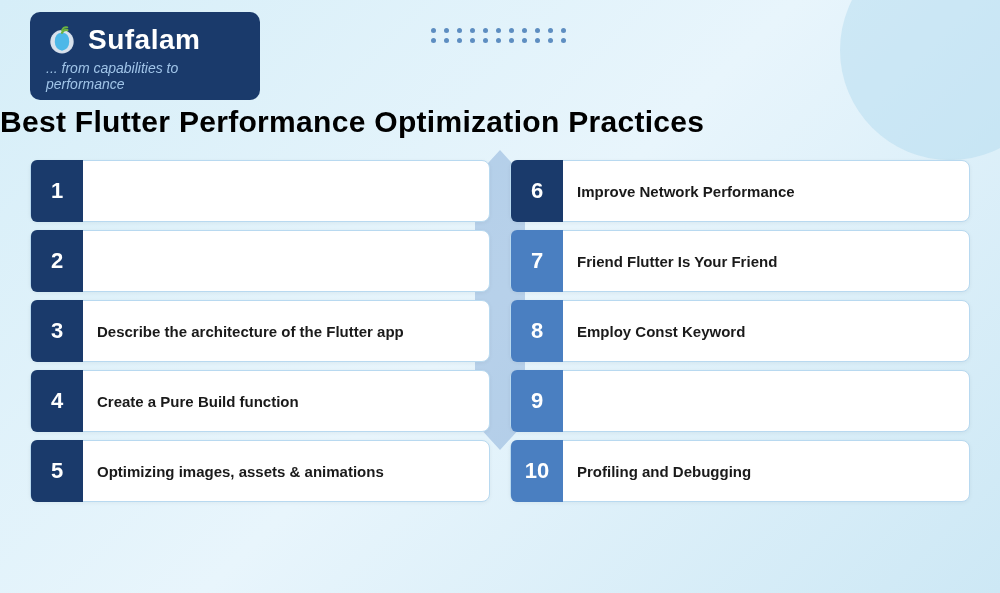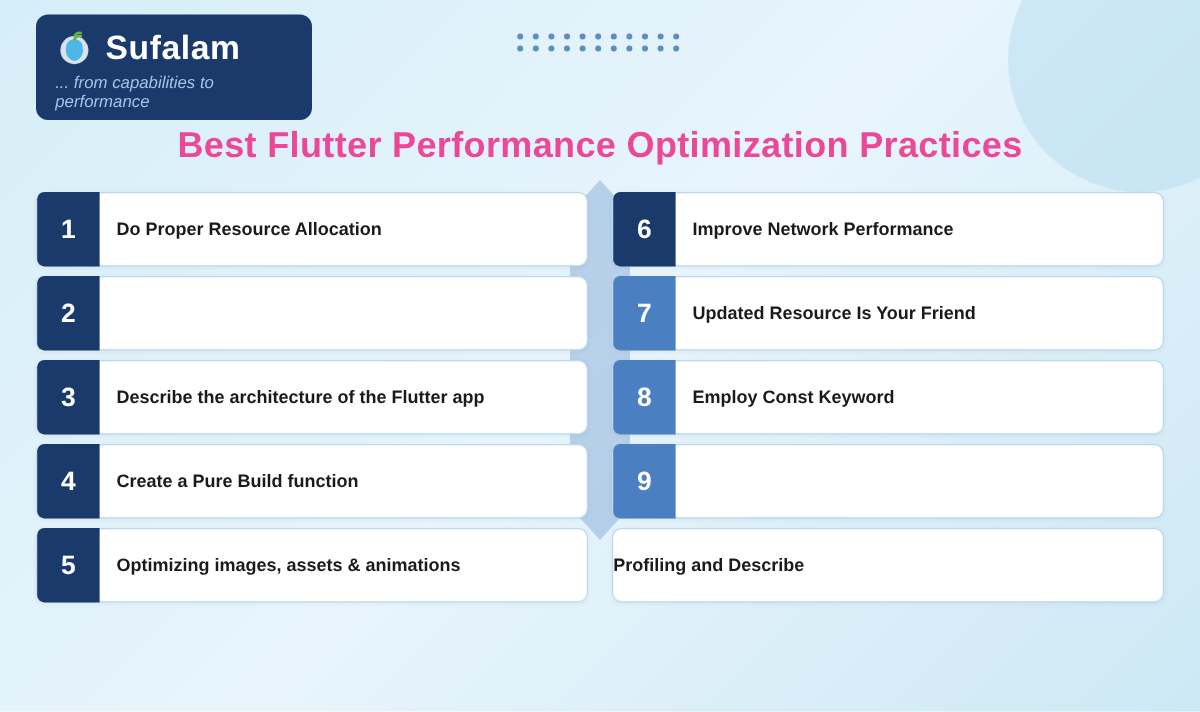--- a/index.html
+++ b/index.html
@@ -82,24 +82,23 @@
       margin-top: 2px;
       margin-left: 2px;
     }
 
     
     .main-title {
       position: absolute;
       top: 105px;
       left: 0;
       right: 0;
-      text-align: center;
       font-size: 30px;
       font-weight: 900;
-      color: #ec4899;
+      color: #000000;
       z-index: 2;
       letter-spacing: 0.3px;
     }
 
     
     .content {
       position: absolute;
       top: 160px;
       left: 30px;
       right: 30px;
@@ -212,21 +211,20 @@
   <span class="logo-tagline">... from capabilities to performance</span>
 </div>
 
 <h1 class="main-title">Best Flutter Performance Optimization Practices</h1>
 
 <div class="content">
 
   <div class="column" id="left-col">
       <div class="item-row">
         <div class="item-number">1</div>
-        <span class="item-text">Do Proper Resource Allocation</span>
       </div>
       <div class="item-row">
         <div class="item-number">2</div>
       </div>
       <div class="item-row">
         <div class="item-number">3</div>
         <span class="item-text">Describe the architecture of the Flutter app</span>
       </div>
       <div class="item-row">
         <div class="item-number">4</div>
@@ -238,26 +236,27 @@
       </div>
     </div>
 
   <div class="column" id="right-col">
       <div class="item-row">
         <div class="item-number">6</div>
         <span class="item-text">Improve Network Performance</span>
       </div>
       <div class="item-row">
         <div class="item-number light">7</div>
-        <span class="item-text">Updated Resource Is Your Friend</span>
+        <span class="item-text">Friend Flutter Is Your Friend</span>
       </div>
       <div class="item-row">
         <div class="item-number light">8</div>
         <span class="item-text">Employ Const Keyword</span>
       </div>
       <div class="item-row">
         <div class="item-number light">9</div>
       </div>
       <div class="item-row">
-        <span class="item-text">Profiling and Describe</span>
+        <div class="item-number light">10</div>
+        <span class="item-text">Profiling and Debugging</span>
       </div>
     </div>
 </div>
 
 </body></html>

